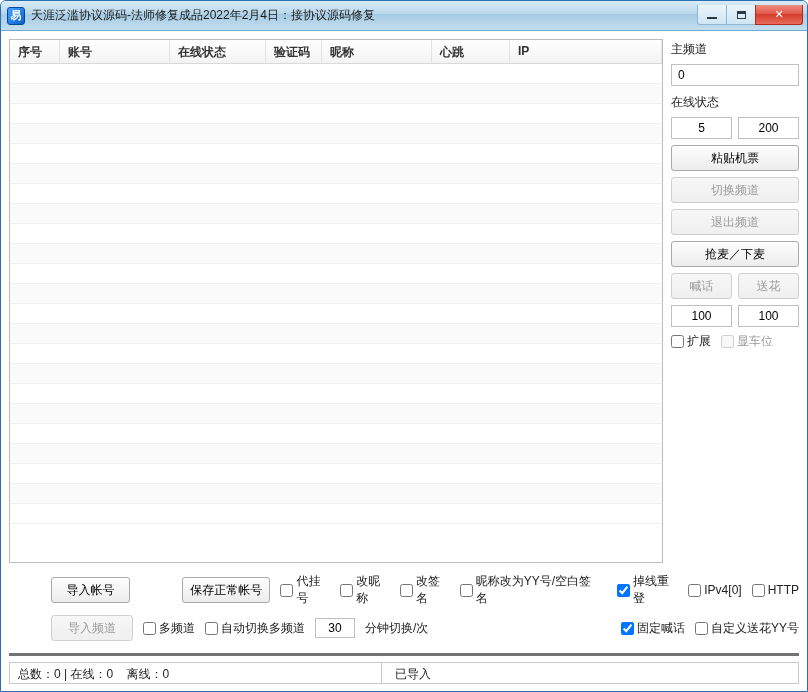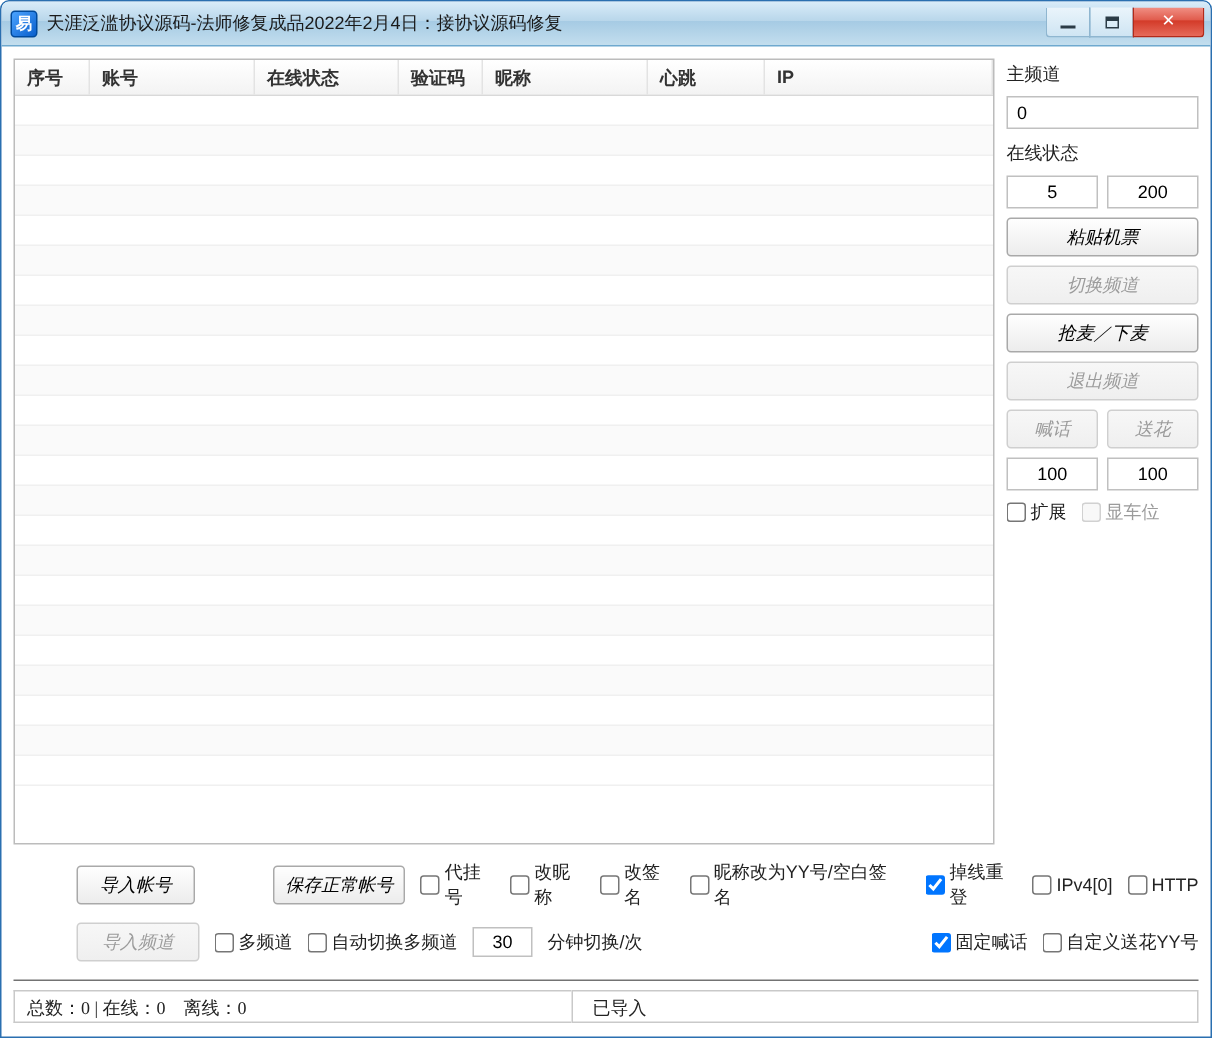--- a/index.html
+++ b/index.html
@@ -144,21 +144,20 @@
   .twin { display:flex; gap:6px; }
   .twin .txt { width: 50%; }
   .btn {
     height: 26px;
     border: 1px solid #a9a9a9;
     background: linear-gradient(to bottom,#fefefe,#ececec);
     border-radius: 3px;
     font-size: 12px;
     cursor: default;
     padding: 0 4px;
-    font-style: italic;
   }
   .btn:disabled, .btn.disabled {
     color: #9b9b9b;
     border-color: #cfcfcf;
     background: linear-gradient(to bottom,#f7f7f7,#efefef);
   }
   .textarea {
     height: 48px;
     border: 1px solid #c0c0c0;
     font-size: 12px;
@@ -166,21 +165,21 @@
     resize: none;
     overflow-y: scroll;
   }
   .select {
     height: 22px;
     border: 1px solid #a9a9a9;
     font-size: 12px;
     background: linear-gradient(to bottom,#fff,#ececec);
   }
   .chk-row { display:flex; gap:10px; align-items:center; }
-  .chk { display:flex; gap:3px; font-size:12px; }
+  .chk { display:flex; align-items:center; gap:3px; font-size:12px; }
   .chk input { margin:0; }
   .chk.disabled { color:#9b9b9b; }
 
   
   .controls {
     flex: 0 0 auto;
     margin-top: 10px;
     display: flex;
     flex-direction: column;
     gap: 8px;
@@ -198,23 +197,22 @@
     width: 40px; height:20px;
     border:1px solid #c0c0c0;
     text-align:center; font-size:12px;
   }
 
   
   .statusbar {
     margin-top: 12px;
     height: 30px;
     display: flex;
-    border-top: 1px solid #737373;
+    border-top: 3px solid #737373;
     padding-top: 6px;
-    font-family: Liberation Serif, serif;
   }
   .status-cell {
     border: 1px solid #c9c9c9;
     height: 22px;
     padding: 3px 8px;
     font-size: 12px;
     background: #fff;
   }
   .status-left { flex: 0 0 372px; border-right:none; }
   .status-right { flex: 1 1 auto; padding-left: 13px; }
@@ -288,22 +286,22 @@
         <div class="sb-label">主频道</div>
         <input class="txt" value="0" style="">
         <div class="sb-label">在线状态</div>
         <div class="twin">
           <input class="txt center" value="5" style="">
           <input class="txt center" value="200" style="">
         </div>
 
         <button class="btn">粘贴机票</button>
         <button class="btn disabled" disabled="">切换频道</button>
+        <button class="btn disabled" disabled="">退出频道</button>
         <button class="btn">抢麦／下麦</button>
-        <button class="btn disabled" disabled="">退出频道</button>
 
         <div class="twin">
           <button class="btn disabled" disabled="" style="width:50%">喊话</button>
           <button class="btn disabled" disabled="" style="width:50%">送花</button>
         </div>
         <div class="twin">
           <input class="txt center" value="100" style="">
           <input class="txt center" value="100" style="">
         </div>
 

